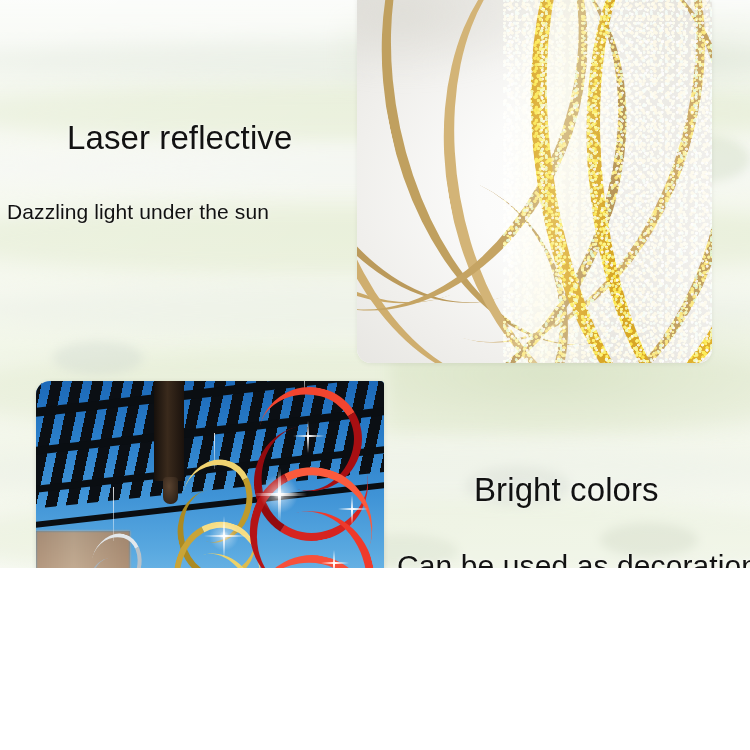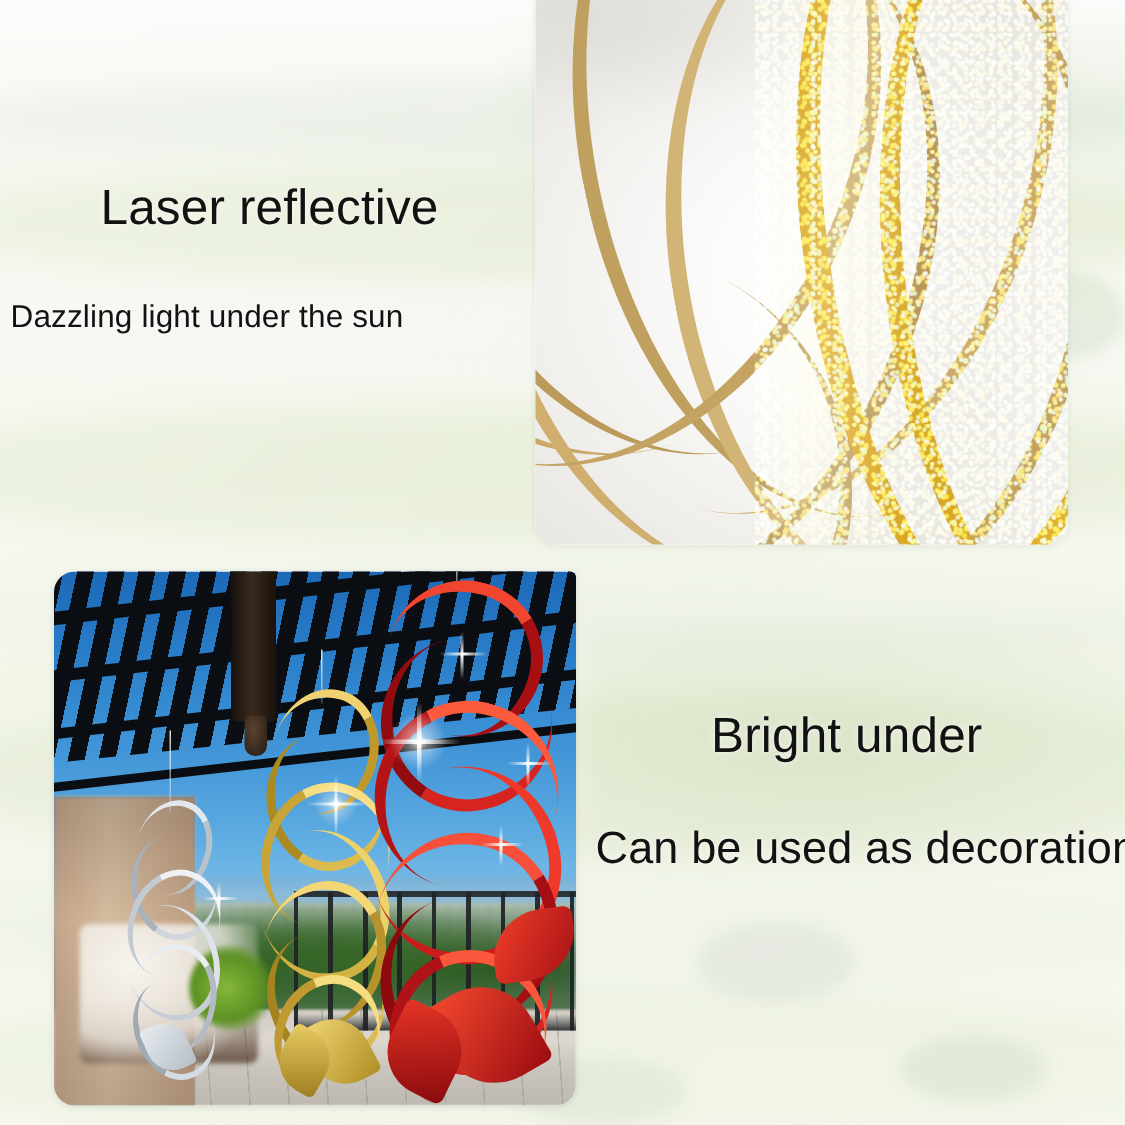--- a/index.html
+++ b/index.html
@@ -7,21 +7,21 @@
     padding: 0;
     background: #ffffff;
   }
   body {
     font-family: "Liberation Sans", sans-serif;
   }
 
   #stage {
     position: relative;
     width: 750px;
-    height: 750px;
+    height: 568px;
     overflow: hidden;
     background: #ec4899;
   }
 
   
   .bg-layer {
     position: absolute;
     inset: 0;
     overflow: hidden;
   }
@@ -534,17 +534,17 @@
     <div class="sun-star" style="left:316px;top:128px;">
       <div style="position:absolute;left:-14px;top:-1px;width:30px;height:1.6px;background:linear-gradient(90deg,rgba(255,255,255,0),#fff,rgba(255,255,255,0));"></div>
       <div style="position:absolute;left:-1px;top:-14px;width:1.6px;height:30px;background:linear-gradient(180deg,rgba(255,255,255,0),#fff,rgba(255,255,255,0));"></div>
     </div>
   </div>
 
   <div class="caption" id="cap-title-1">Laser reflective</div>
 
   <div class="caption" id="cap-sub-1">Dazzling light under the sun</div>
 
-  <div class="caption" id="cap-title-2">Bright under</div>
+  <div class="caption" id="cap-title-2">Bright colors</div>
 
   <div class="caption" id="cap-sub-2">Can be used as decorations</div>
 
 </div>
 
 </body></html>

